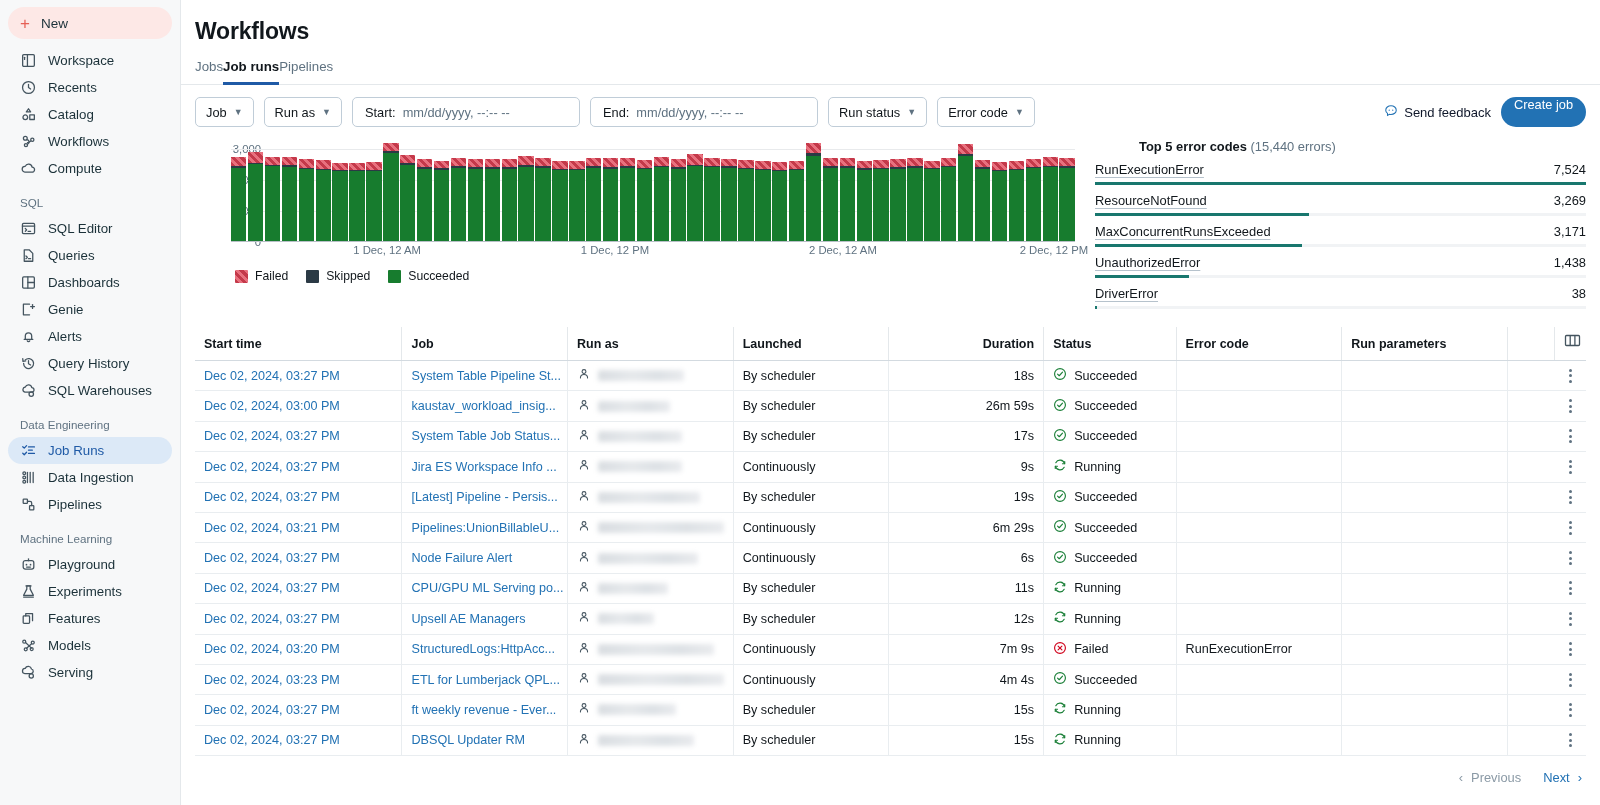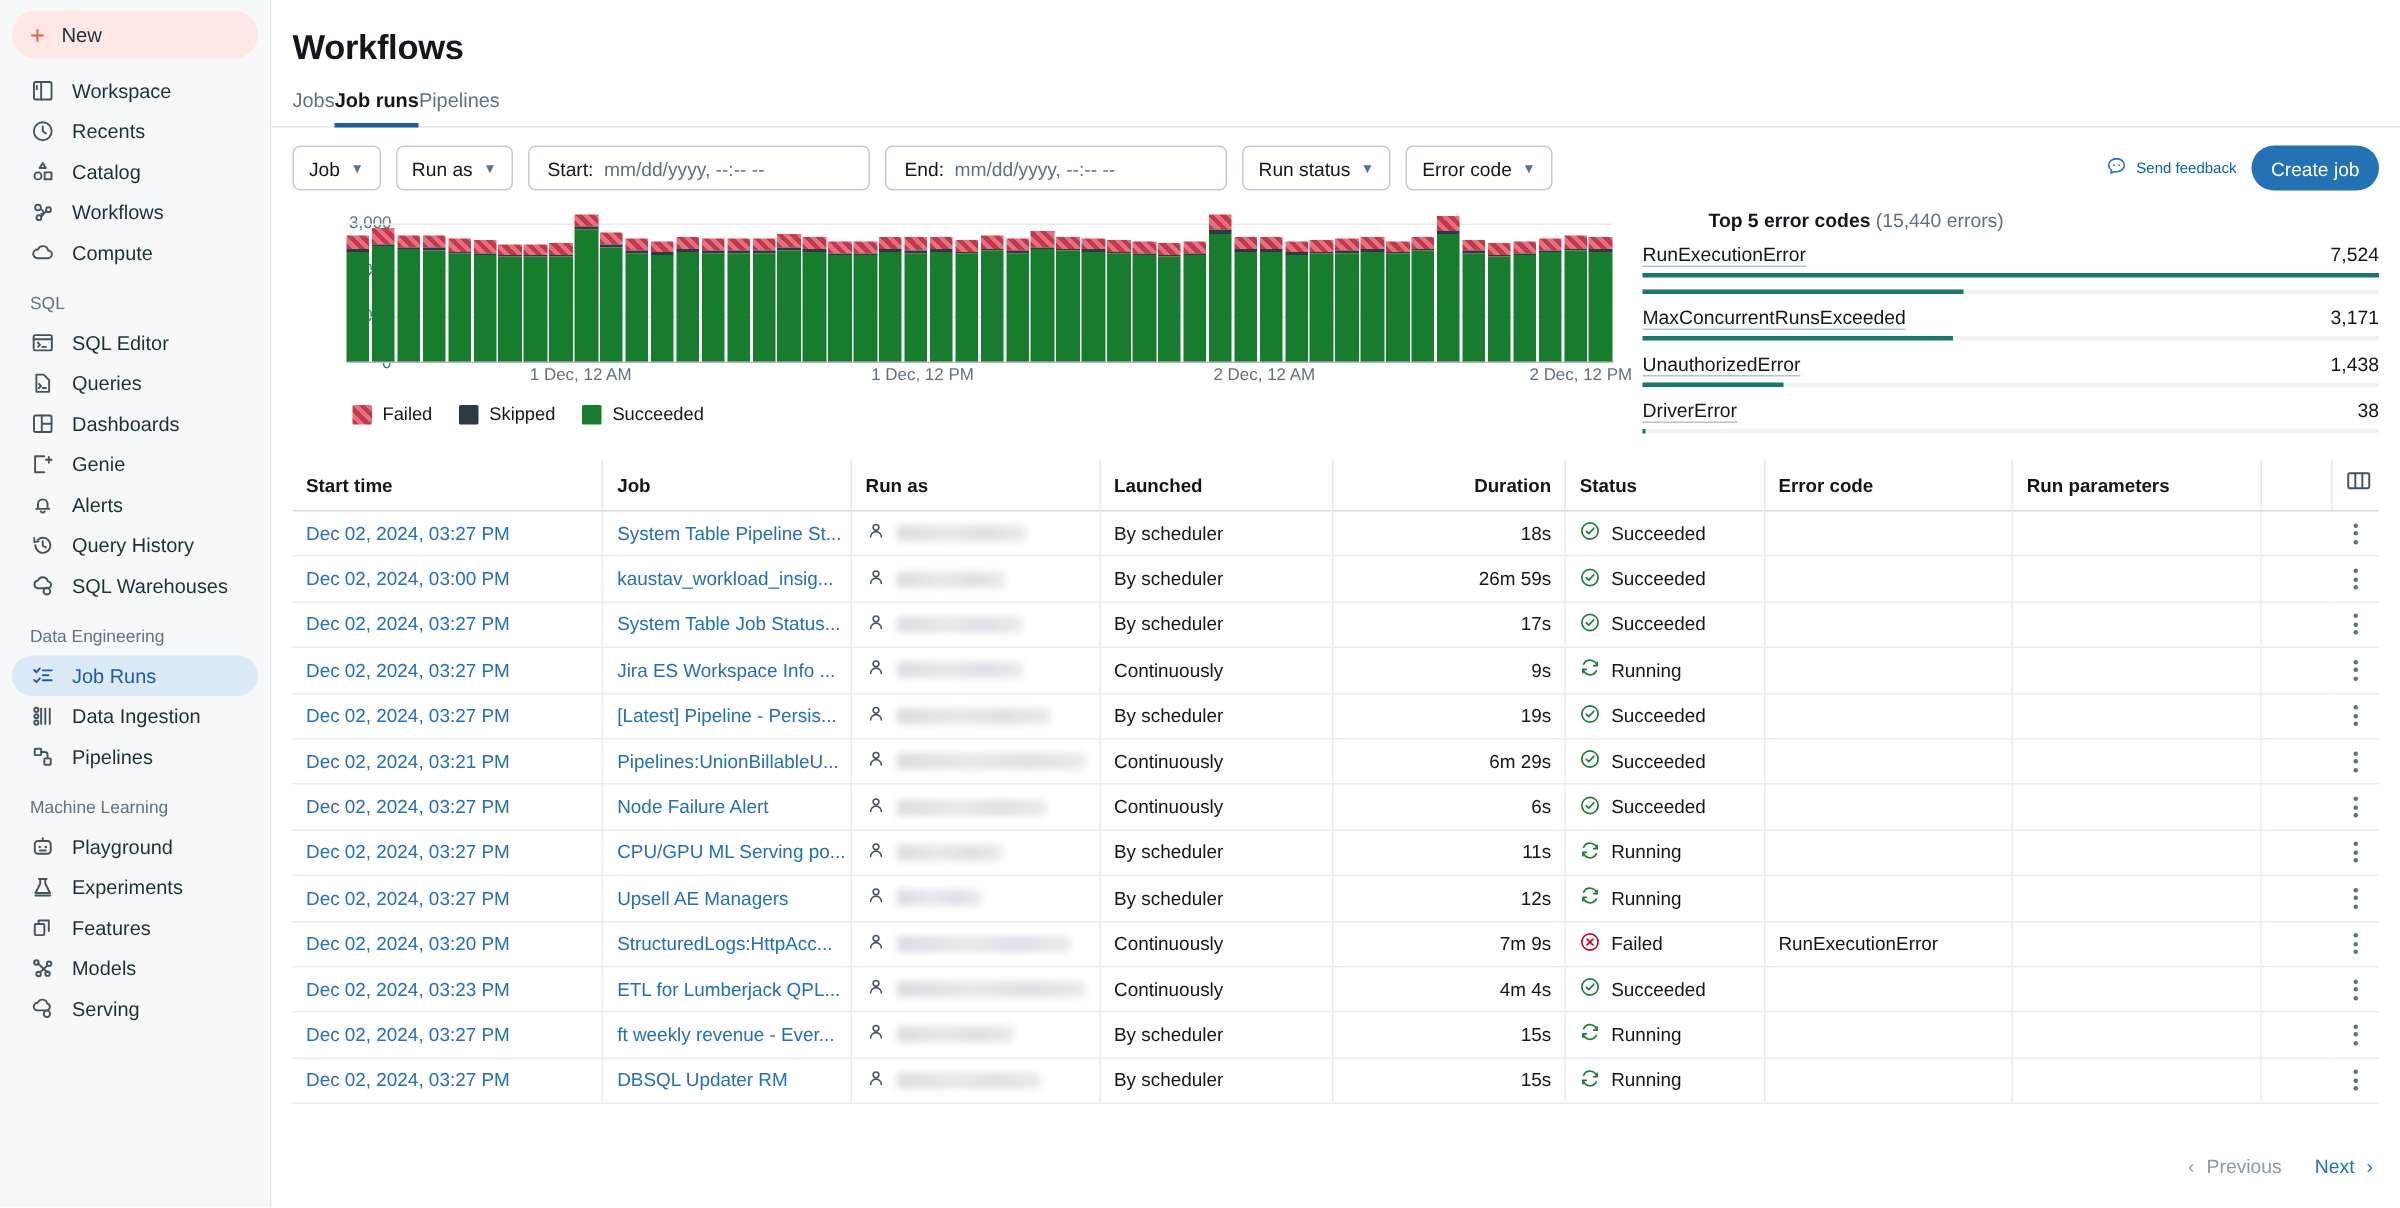--- a/index.html
+++ b/index.html
@@ -92,24 +92,24 @@
     height: 30px; display: flex; align-items: center; gap: 7px;
     padding: 0 12px; min-width: 228px;
     border: 1px solid #c0cdd8; border-radius: 5px;
     background: #fff; font-size: 12.8px; color: #11171c;
     cursor: text;
   }
   .date-field .ph { color: #5f7281; }
   .toolbar-spacer { flex: 1; }
   .feedback {
     display: flex; align-items: center; gap: 6px;
-    font-size: 10px; color: #0369a1; cursor: pointer; white-space: nowrap;
+    font-size: 13px; color: #0f172a; cursor: pointer; white-space: nowrap;
   }
   .primary-btn {
-    height: 30px; display: flex; align-items: center;
+    height: 30px; display: flex; 
     padding: 0 13px;
     background: #2272b4; color: #fff;
     border-radius: 15px; font-size: 12.8px; cursor: pointer; white-space: nowrap;
   }
 
   
   .viz-row { display: flex; padding: 10px 14px 0 14px; gap: 10px; }
   .chart-box { width: 880px; flex: 0 0 880px; position: relative; }
   .chart-plot { position: relative; height: 105px; margin-left: 36px; }
   .y-labels { position: absolute; left: 0; top: 0; width: 36px; height: 105px; }
@@ -777,20 +777,24 @@
             <div class="err-row">
               <div class="err-line">
                 <span class="err-name">RunExecutionError</span>
                 <span class="err-val">7,524</span>
               </div>
               <div class="err-track">
                 <div class="err-fill" style="width:100%;background:#18776e"></div>
               </div>
             </div>
             <div class="err-row">
+              <div class="err-line">
+                <span class="err-name">ResourceNotFound</span>
+                <span class="err-val">3,269</span>
+              </div>
               <div class="err-track">
                 <div class="err-fill" style="width:43.5%;background:#18776e"></div>
               </div>
             </div>
             <div class="err-row">
               <div class="err-line">
                 <span class="err-name">MaxConcurrentRunsExceeded</span>
                 <span class="err-val">3,171</span>
               </div>
               <div class="err-track">

